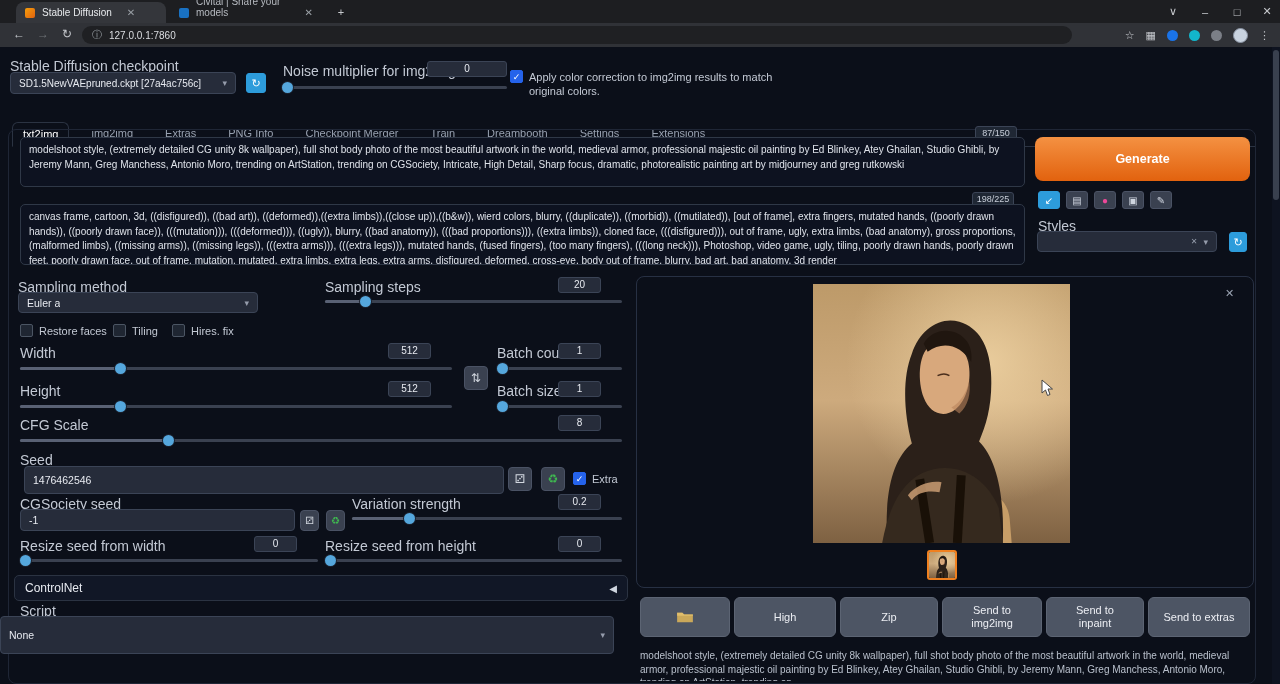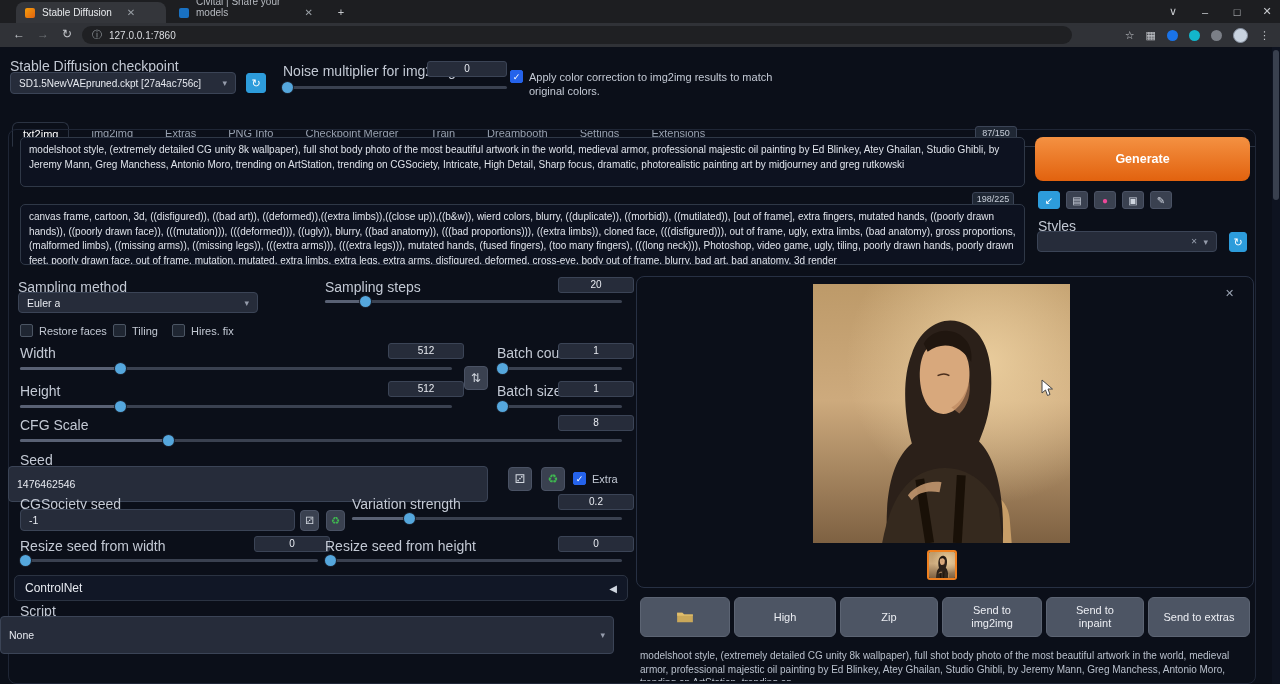--- a/index.html
+++ b/index.html
@@ -14,21 +14,21 @@
   .winbtn{position:absolute;top:0;height:23px;width:30px;color:#c7cace;font-size:11px;display:flex;align-items:center;justify-content:center}
   .toolbar{position:absolute;left:0;top:23px;width:1280px;height:24px;background:#303237}
   .navic{position:absolute;top:4px;color:#c4c7cc;font-size:12px;width:18px;text-align:center}
   .navic.dis{color:#6f7378}
   .addr{position:absolute;left:82px;top:3px;width:990px;height:18px;background:#1f2023;border-radius:9px;display:flex;align-items:center;padding:0 10px;gap:7px;font-size:10px;color:#dadce0}
   .tbright{position:absolute;right:10px;top:3px;height:18px;display:flex;align-items:center;gap:11px;color:#c4c7cc;font-size:11px}
   .extdot{width:11px;height:11px;border-radius:50%}
   .avatar{width:15px;height:15px;border-radius:50%;background:#c9d3e0;border:1px solid #8a93a3}
   
   .lbl{color:#c3c9d4;font-size:14px;white-space:nowrap}
-  .num{width:76px;height:16px;background:#262c3a;border:1px solid #3b4456;border-radius:3px;color:#e7eaf0;font-size:10px;text-align:center;line-height:14px}
+  .num{width:43px;height:16px;background:#262c3a;border:1px solid #3b4456;border-radius:3px;color:#e7eaf0;font-size:10px;text-align:center;line-height:14px}
   .dd{background:#262c3a;border:1px solid #3b4456;border-radius:4px;color:#e7eaf0;font-size:10.5px;display:flex;align-items:center;padding:0 8px;gap:6px}
   .ddval{overflow:hidden;white-space:nowrap;text-overflow:ellipsis}
   .caret{margin-left:auto;color:#959dac;font-size:9px}
   .slider{height:12px}
   .track{position:absolute;top:5px;left:0;right:0;height:3px;background:#3a4150;border-radius:2px}
   .fill{position:absolute;top:5px;left:0;height:3px;background:#596174;border-radius:2px}
   .handle{position:absolute;top:1px;width:11px;height:11px;border-radius:50%;background:#55a7dd;margin-left:-5px;box-shadow:0 0 0 1px #1c2330}
   .cbrow{display:flex;align-items:flex-end;gap:6px}
   .cb{width:13px;height:13px;border:1px solid #4b5563;border-radius:2px;background:#1f2632;flex:none;font-size:9px;color:#fff;text-align:center;line-height:12px}
   .cb.checked{background:#2563eb;border-color:#2563eb}
@@ -273,21 +273,21 @@
 
 <div class="lbl abs" style="left:20px;top:417px">CFG Scale</div>
 <div class="num abs" style="left:558px;top:415px">8</div>
 <div class="slider abs" style="left:20px;top:434px;width:602px">
   <div class="track"></div>
     <div class="fill" style="width:148px"></div>
     <div class="handle" style="left:148px"></div>
 </div>
 
 <div class="lbl abs" style="left:20px;top:452px">Seed</div>
-<div class="textinput abs" style="left:8px;top:466px;width:480px;height:36px">1476462546</div>
+<div class="textinput abs" style="left:24px;top:466px;width:480px;height:28px">1476462546</div>
 <div class="sqbtn abs" style="left:508px;top:467px">
   <span>⚂</span>
 </div>
 <div class="sqbtn abs" style="left:541px;top:467px">
   <span class="green">♻</span>
 </div>
 <div class="cbrow abs" style="left:573px;top:472px">
   <span class="cb checked">✓</span>
   <span class="cblbl">Extra</span>
 </div>

